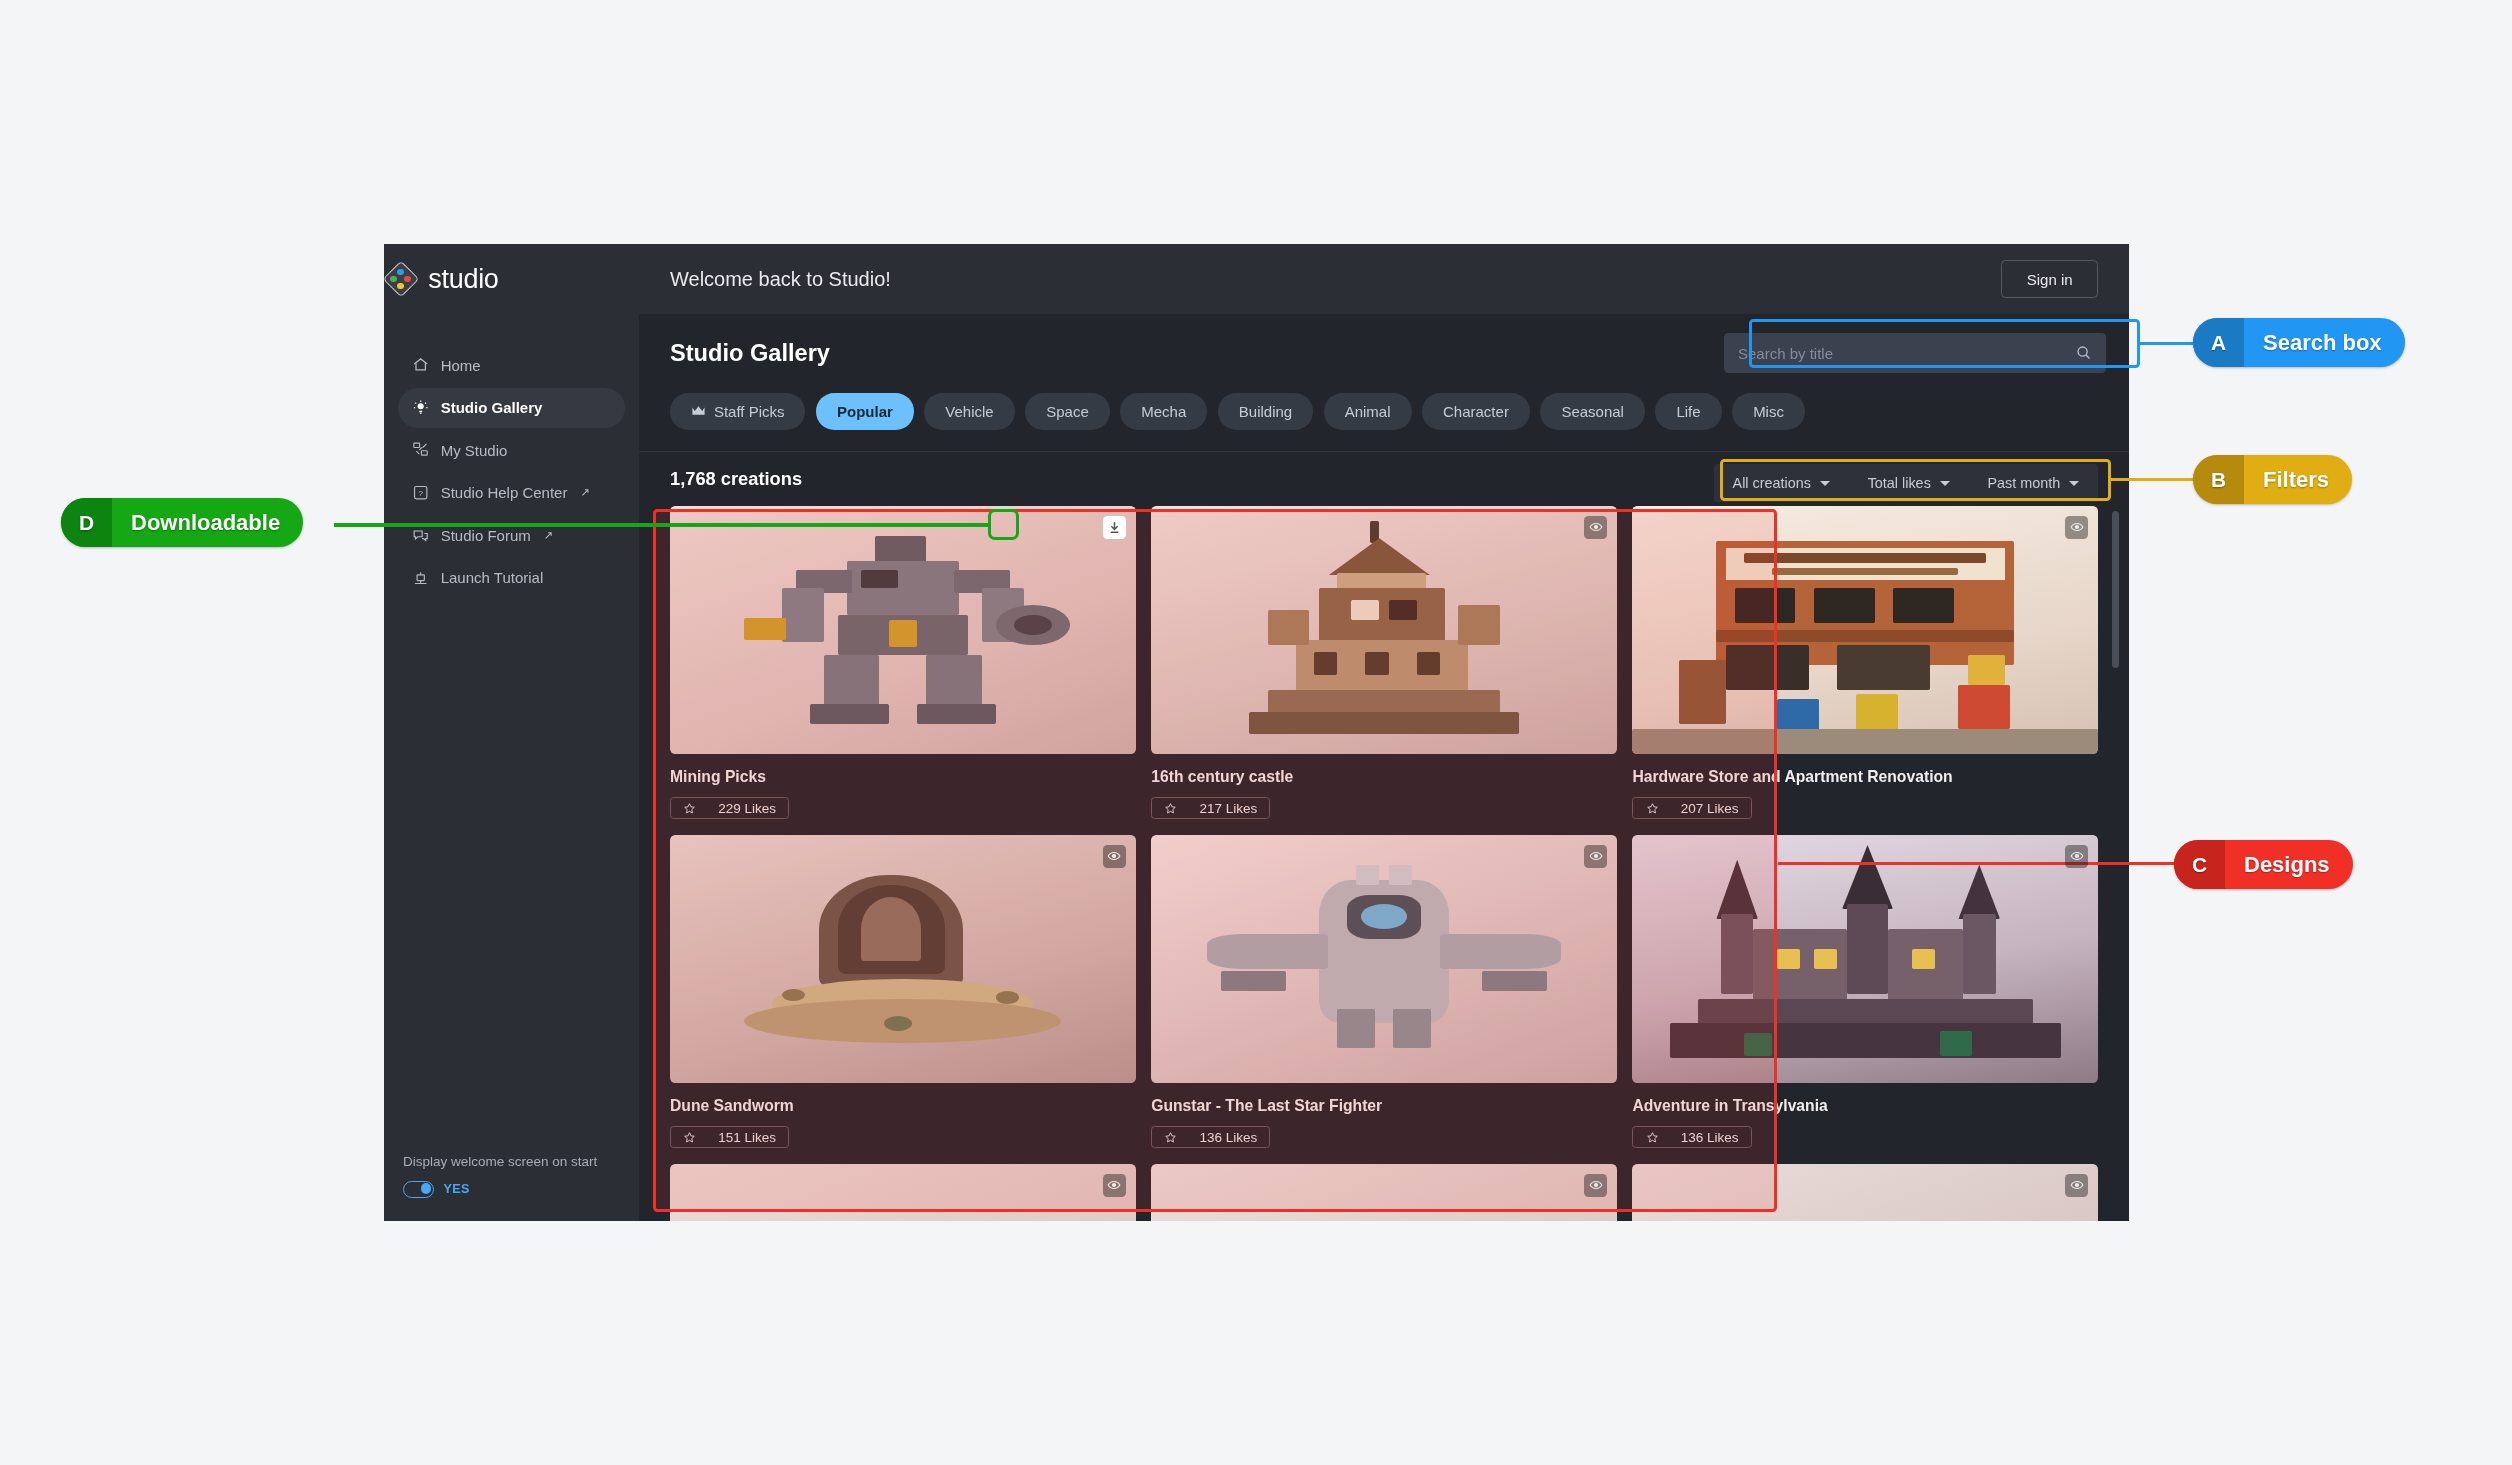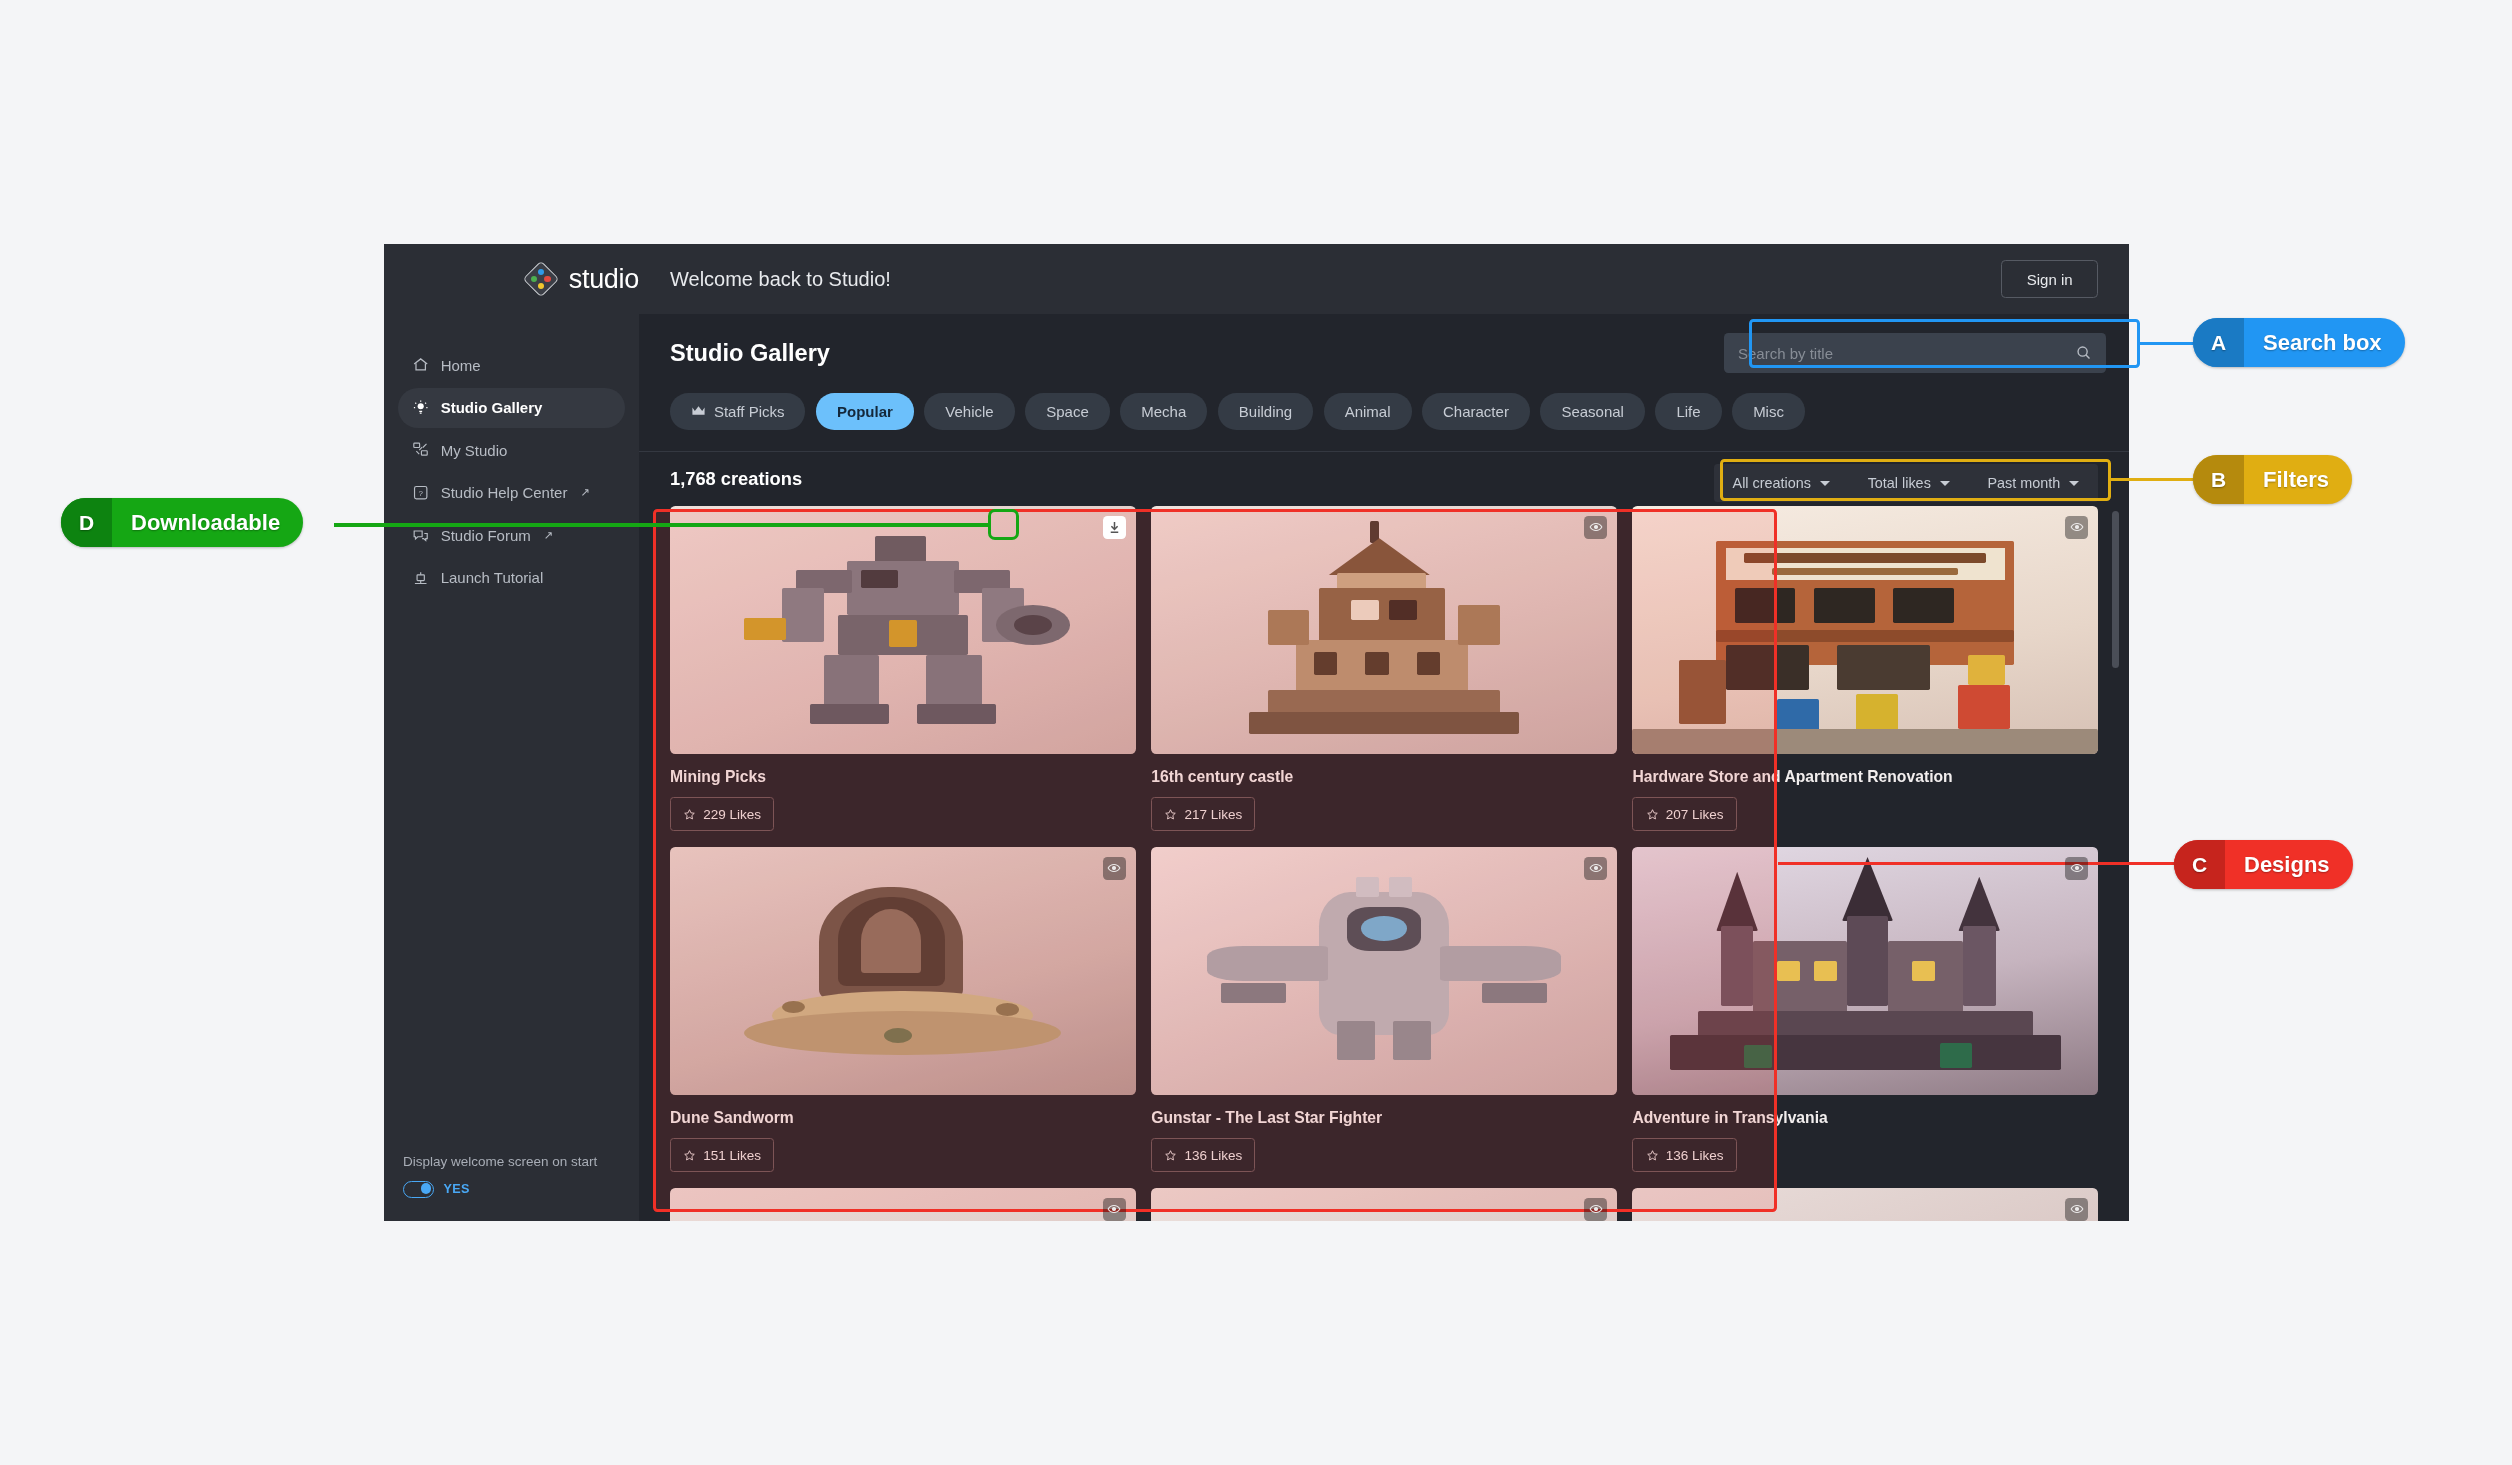--- a/index.html
+++ b/index.html
@@ -17,21 +17,21 @@
     width: 1745px; height: 977px;
     background: #22252c; overflow: hidden;
     display: flex;
   }
 
   
   .sidebar {
     width: 255px; flex: 0 0 255px; background: #2b2e35;
     position: relative; display: flex; flex-direction: column;
   }
-  .brand { display: flex; align-items: center; justify-content: flex-end; gap: 11.3px; height: 70px; }
+  .brand { display: flex; align-items: center; justify-content: flex-start; gap: 11.3px; height: 70px; }
   .brand-logo { width: 33px; height: 33px; position: relative; }
   .brand-logo .dia {
     position: absolute; left: 3.5px; top: 3.5px; width: 26px; height: 26px;
     background: #3b3e46; border: 1.4px solid #cfd2d6; transform: rotate(45deg); border-radius: 4.4px;
   }
   .brand-logo i { position: absolute; width: 6.5px; height: 6.5px; border-radius: 50%; display: block; }
   .bl-b { background: #2f9ae8; left: 13.3px; top: 6.1px; }
   .bl-g { background: #4caf50; left: 6.3px; top: 13px; }
   .bl-r { background: #e04a3f; left: 20px; top: 13px; }
   .bl-y { background: #f2c72e; left: 13.3px; top: 20px; }
@@ -134,21 +134,21 @@
     position: absolute; right: 9.6px; top: 9.6px; width: 23px; height: 23px;
     border-radius: 4.4px; display: flex; align-items: center; justify-content: center;
     z-index: 4;
   }
   .badge.eye { background: rgba(20,18,18,.42); }
   .badge.eye svg { width: 14px; height: 14px; color: #eceaea; display: block; }
   .badge.dl { background: #ffffff; }
   .badge.dl svg { width: 15px; height: 15px; color: #555; display: block; }
   .card-title { color: #f2eeee; font-size: 15.7px; font-weight: bold; margin: 14px 0 11.3px; }
   .likes {
-    display: inline-flex; align-items: center; gap: 7px; height: 34px; padding: 0 12.2px;
+    display: inline-flex; align-items: center; gap: 22px; height: 22px; padding: 0 12.2px;
     border: 0.9px solid #6d5a5d; border-radius: 3.5px; color: #efe8e8; font-size: 13.5px;
     align-self: flex-start;
   }
   .likes svg { width: 13px; height: 13px; display: block; }
 
   .scrollbar {
     position: absolute; right: 10.5px; top: 5.2px; width: 6.1px; height: 157px;
     border-radius: 3.5px; background: #4a4e57;
   }
 

